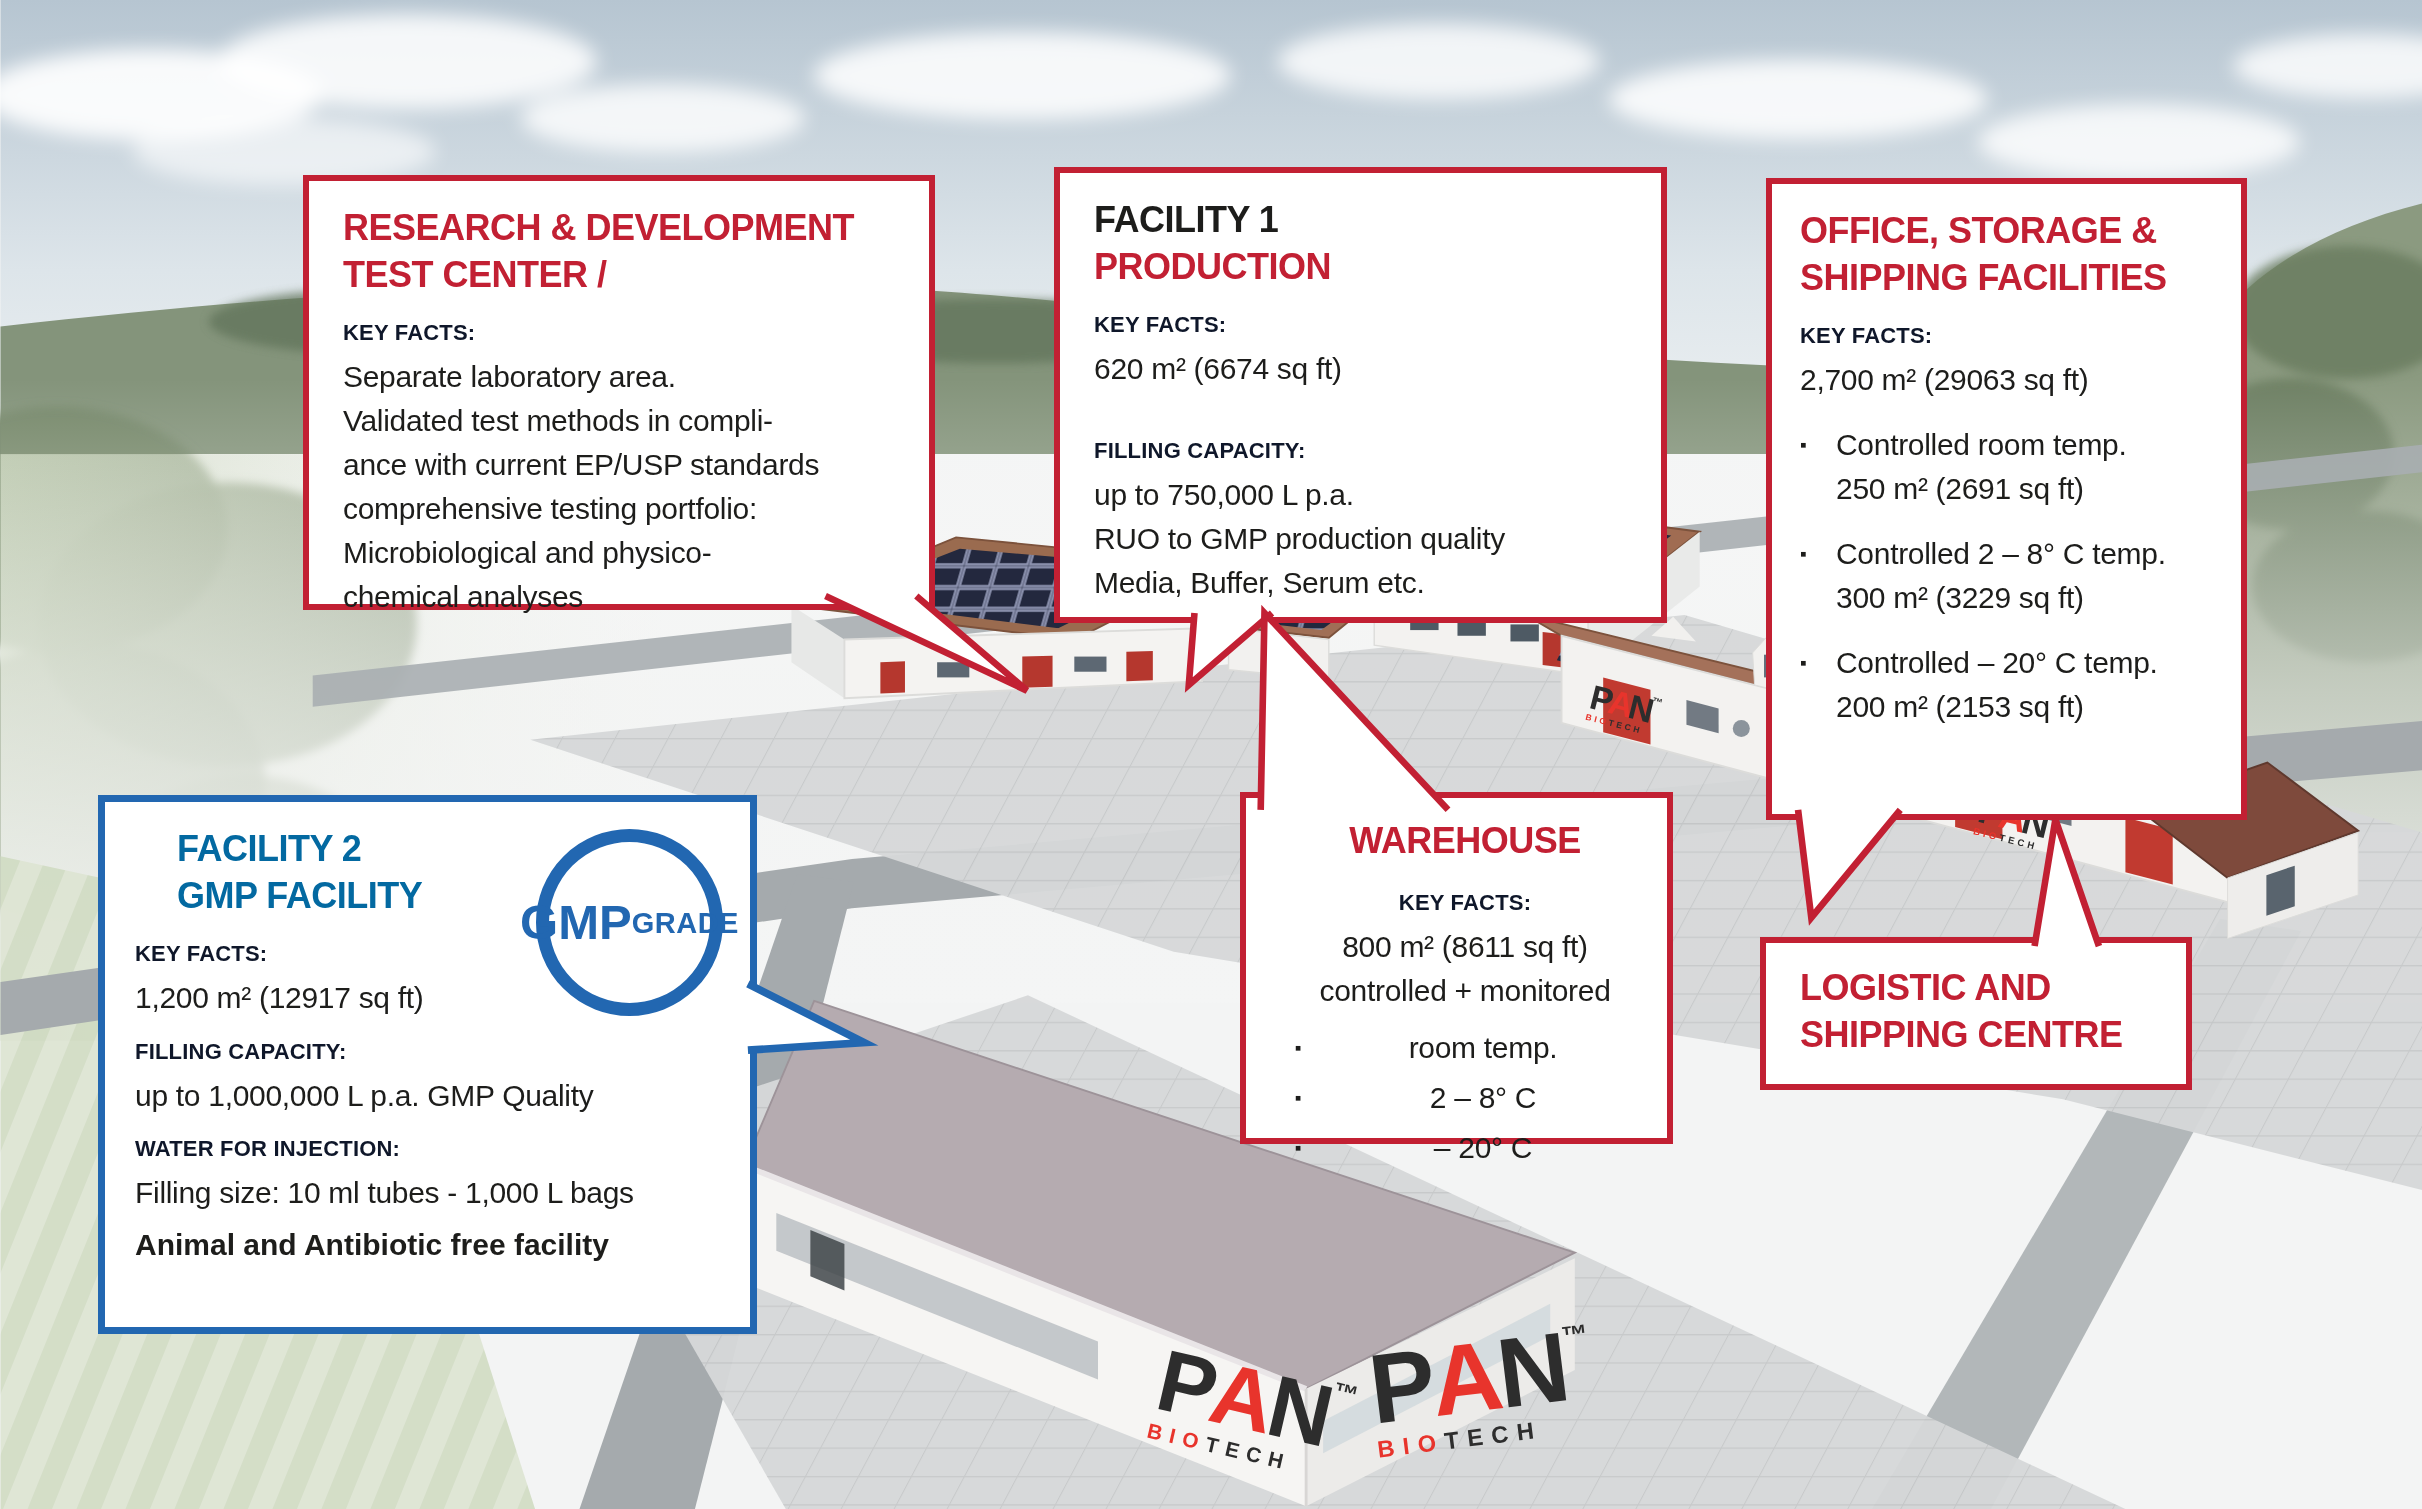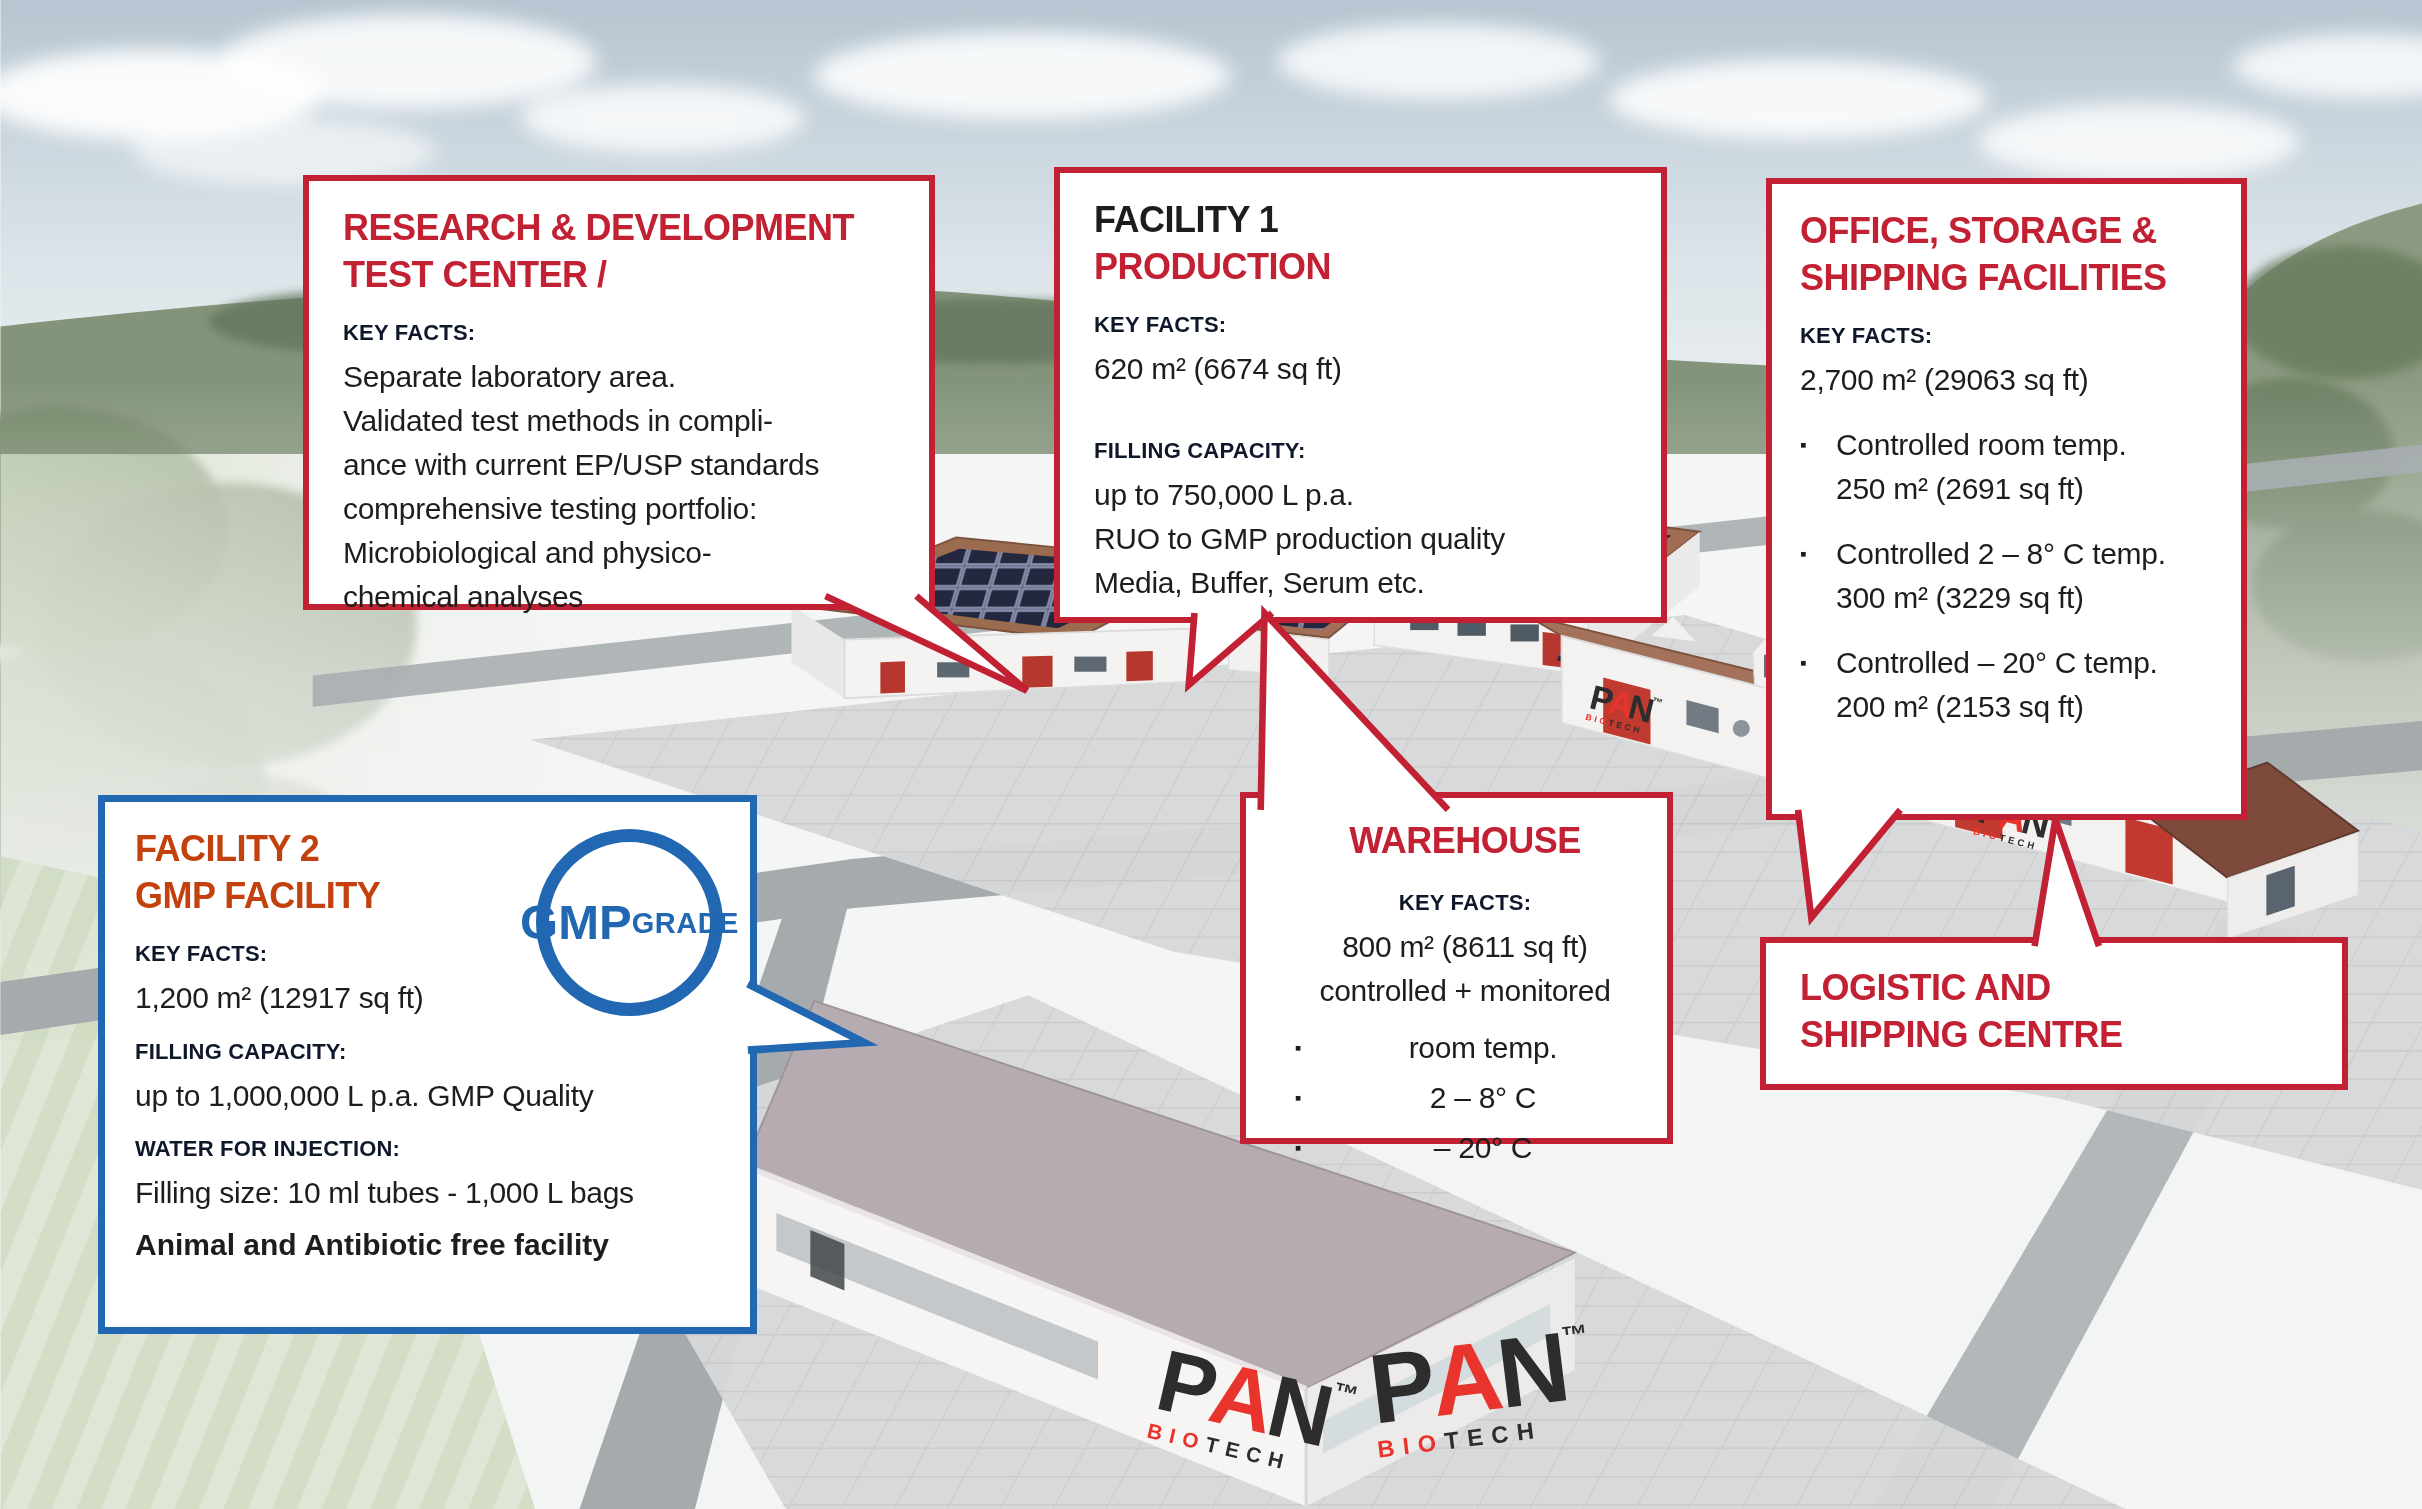--- a/index.html
+++ b/index.html
@@ -5,21 +5,21 @@
   html,body{margin:0;padding:0;background:#fff;}
   #canvas{position:relative;width:2423px;height:1509px;overflow:hidden;
           background:#f3f4f4;font-family:"Liberation Sans",sans-serif;color:#1d1d1b;}
   #scene{position:absolute;left:0;top:0;z-index:1;}
   #tails{position:absolute;left:0;top:0;z-index:3;pointer-events:none;}
   .callout{position:absolute;background:#fff;border:6.6px solid #c22033;box-sizing:border-box;
            z-index:2;padding:23px 17px 15px 34px;}
   .callout.blue{border-color:#2267b1;border-width:7.6px;}
   .t{font-weight:700;font-size:36px;line-height:47px;letter-spacing:-0.5px;color:#c22033;}
   .t.dark{color:#1d1d1b;}
-  .t.blu{color:#c2410c;}
+  .t.blu{color:#0369a1;margin-left:42px;}
   .h{font-weight:700;font-size:22px;line-height:44px;color:#0f172a;margin-top:13.2px;letter-spacing:0.2px;}
   .b{font-size:30px;line-height:44px;color:#1d1d1b;white-space:pre-line;letter-spacing:-0.3px;}
   .note{font-weight:700;font-size:30px;line-height:42px;margin-top:9px;}
   .bul{display:flex;margin-top:15px;}
   .bul .m{width:36px;font-size:19px;line-height:44px;flex:none;}
   .bul .b{flex:1;}
   .bul.tight{margin-top:5.7px;}
   #badge{position:absolute;left:536px;top:829px;width:187px;height:187px;border:13.2px solid #2267b1;
          border-radius:50%;box-sizing:border-box;background:#fff;z-index:4;
          display:flex;flex-direction:row;align-items:center;justify-content:center;}
@@ -269,21 +269,21 @@
   <div class="bul tight">
     <span class="m">▪</span>
     <span class="b">2 – 8° C</span>
   </div>
   <div class="bul tight">
     <span class="m">▪</span>
     <span class="b">– 20° C</span>
   </div>
 </div>
 
-<div class="callout" style="left:1760px;top:937px;width:588px;height:153px;padding-top:21px;">
+<div class="callout" style="left:1760px;top:937px;width:432px;height:153px;padding-top:21px;">
   <div class="t">LOGISTIC AND</div>
   <div class="t">SHIPPING CENTRE</div>
 </div>
 
 <svg id="tails" width="2423" height="1509" viewBox="0 0 2560 1595">
   <path d="M872,630 L1085,730 L968,630" fill="#ffffff" stroke="#c22033" stroke-width="7"></path>
   <path d="M1262,648 L1256,724 L1344,648" fill="#ffffff" stroke="#c22033" stroke-width="7"></path>
   <path d="M1900,856 L1914,970 L2008,856" fill="#ffffff" stroke="#c22033" stroke-width="7"></path>
   <path d="M1332,856 L1336,648 L1530,856" fill="#ffffff" stroke="#c22033" stroke-width="7"></path>
   <path d="M2150,1000 L2172,866 L2218,1000" fill="#ffffff" stroke="#c22033" stroke-width="7"></path>

